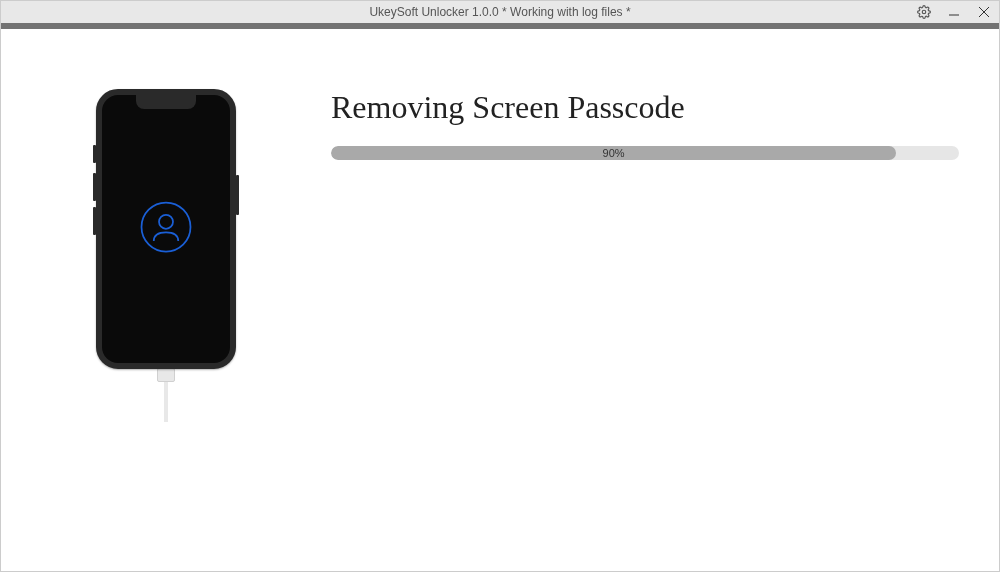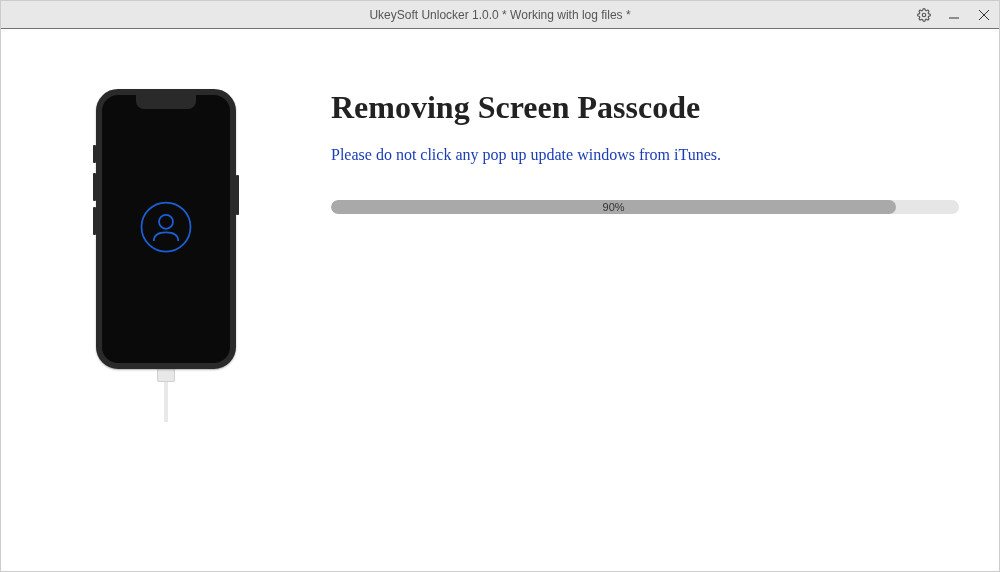--- a/index.html
+++ b/index.html
@@ -10,21 +10,21 @@
       height: 572px;
       overflow: hidden;
       border: 1px solid #ccc;
     }
     .titlebar {
       height: 28px;
       background: #e8e8e8;
       display: flex;
       align-items: center;
       position: relative;
-      border-bottom: 1px solid #737373;
+      border-bottom: 6px solid #737373;
     }
     .titlebar-title {
       position: absolute;
       left: 50%;
       transform: translateX(-50%);
       font-size: 12px;
       color: #555;
     }
     .titlebar-controls {
       position: absolute;
@@ -114,21 +114,21 @@
       height: 40px;
       background: #e8e8e8;
     }
     .right-panel {
       flex: 1;
       padding-left: 40px;
       padding-right: 10px;
     }
     .main-heading {
       font-size: 32px;
-      font-weight: 700;
+      font-weight: 400;
       color: #222;
       margin-bottom: 20px;
       font-family: Georgia, "Times New Roman", serif;
     }
     .description {
       font-size: 18px;
       color: #222;
       line-height: 1.4;
       margin-bottom: 18px;
       font-family: Georgia, "Times New Roman", serif;
@@ -216,20 +216,19 @@
       </div>
       <div class="cable">
         <div class="cable-connector"></div>
         <div class="cable-wire"></div>
       </div>
     </div>
   </div>
 
   <div class="right-panel">
     <h1 class="main-heading">Removing Screen Passcode</h1>
-    <p class="warning">Please do not click any pop up update windows from iTunes.</p>
     <div class="progress-track">
       <div class="progress-fill" style="width:90%">
         <span class="progress-label">90%</span>
       </div>
     </div>
   </div>
 </div>
 
 </body></html>

